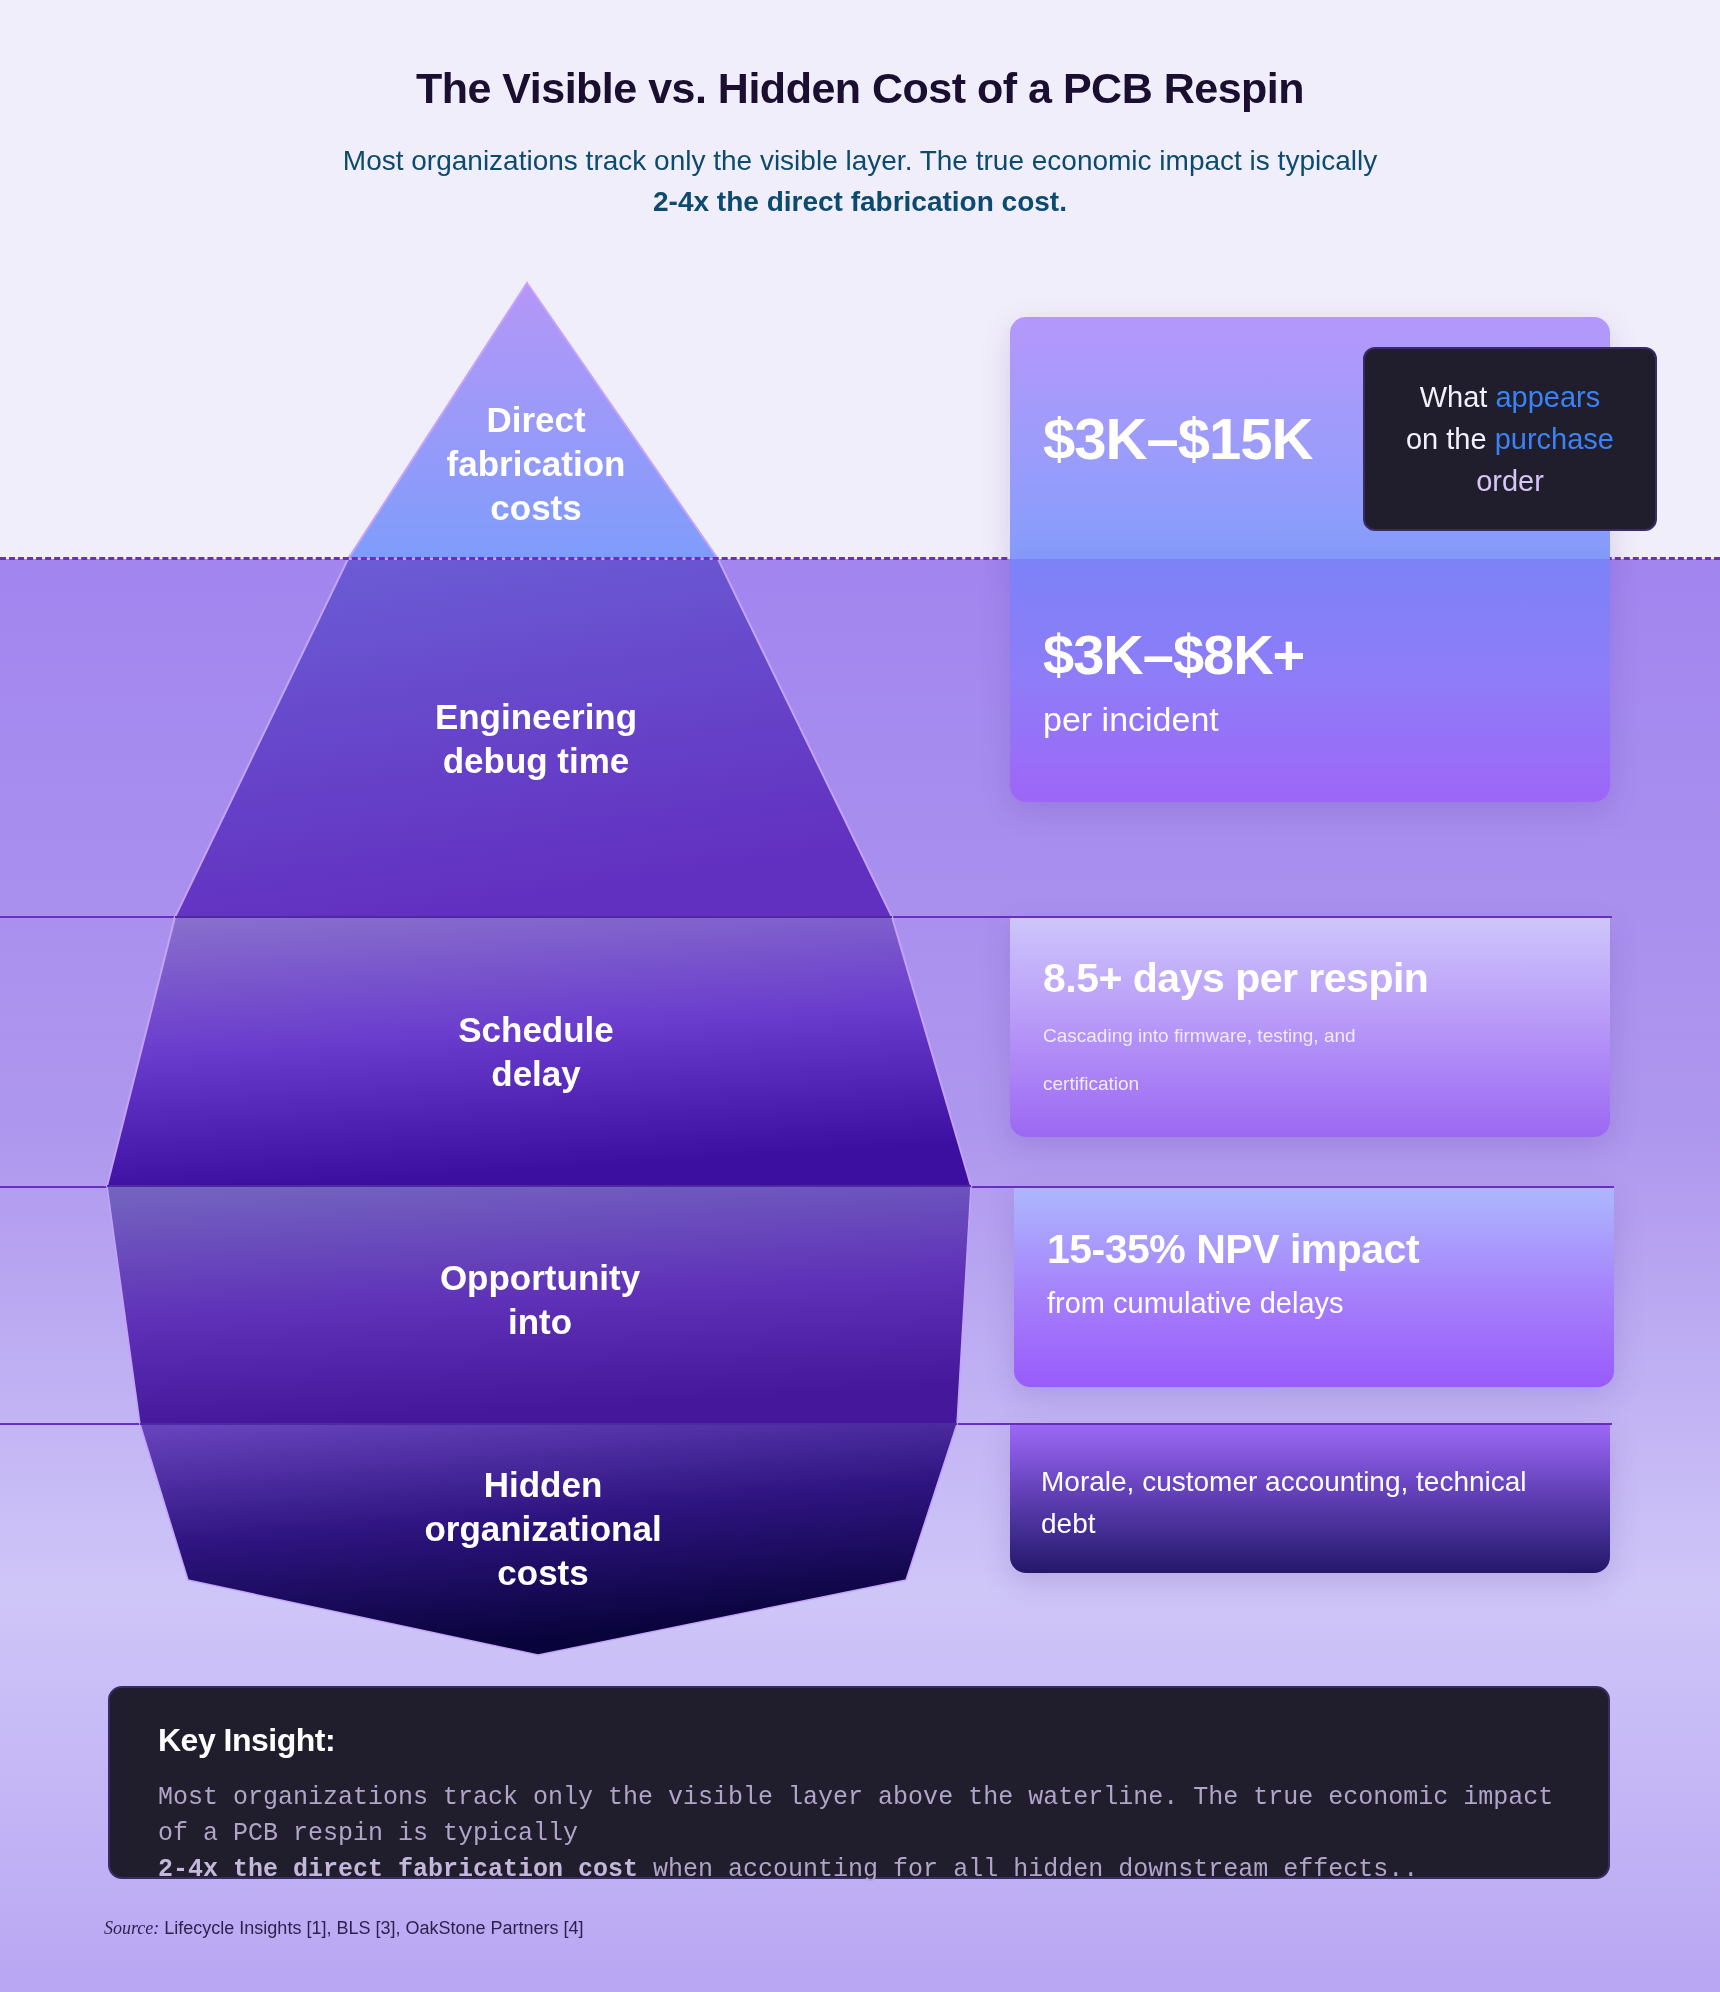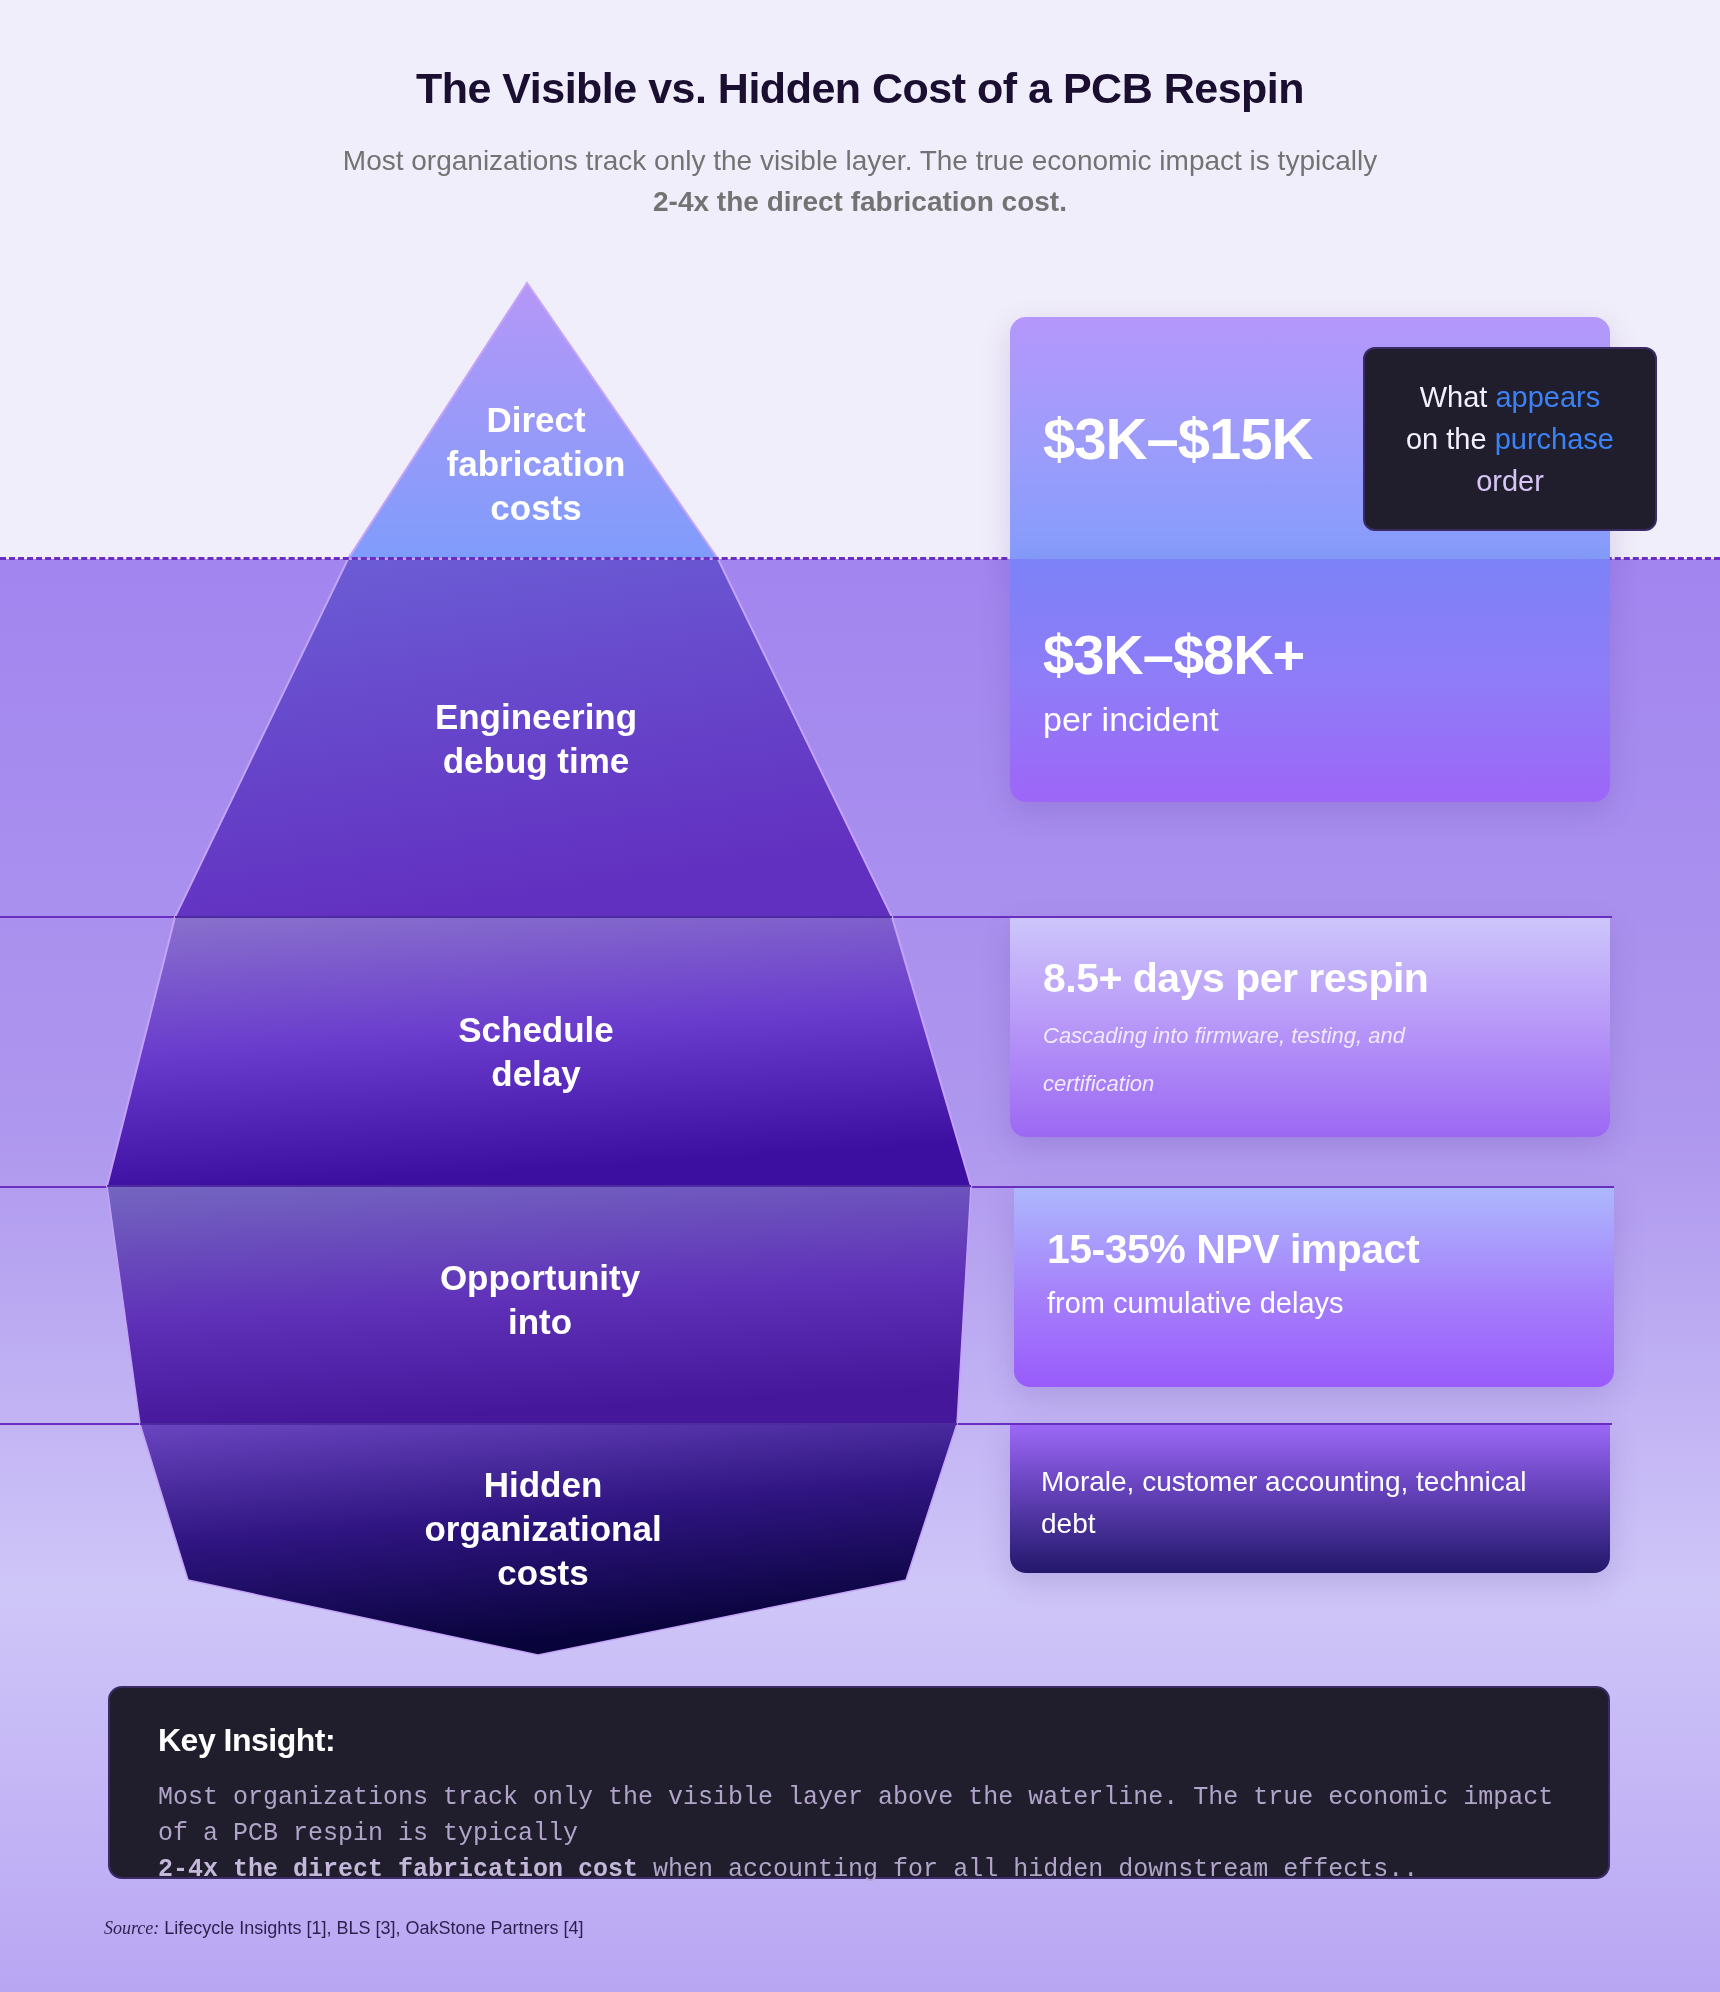--- a/index.html
+++ b/index.html
@@ -16,36 +16,36 @@
     position:absolute; left:0; top:557px; width:1720px; height:0;
     border-top:3px dashed #6a2fc0;
   }
   .sep { position:absolute; left:0; height:2px; background:#6a2fc0; width:1612px; }
   .title {
     position:absolute; left:0; width:1720px; top:64px; text-align:center;
     font-size:43px; font-weight:700; color:#1a0f30; letter-spacing:-0.5px;
   }
   .subtitle {
     position:absolute; left:260px; width:1200px; top:140px; text-align:center;
-    font-size:28px; line-height:41px; color:#737373;
+    font-size:28px; line-height:41px; color:#0c4a6e;
   }
   .subtitle b { font-weight:700; }
   svg.ice { position:absolute; left:0; top:0; }
   .layer-label {
     position:absolute; text-align:center; color:#ffffff; font-weight:700;
     font-size:35px; line-height:44px; width:300px;
   }
   .card {
     position:absolute; border-radius:16px; color:#fff; box-sizing:border-box;
     box-shadow:0 10px 30px rgba(80,50,140,0.18);
   }
   .card .big { font-size:58px; font-weight:700; letter-spacing:-1px; }
   .card .head { font-size:41px; font-weight:700; letter-spacing:-0.5px; }
   .card .sub { font-size:32px; font-weight:400; }
-  .card .small { font-size:22px; line-height:48px; color:#f1eaff;font-style:italic; }
+  .card .small { font-size:19px; line-height:48px; color:#f1eaff; }
   .tooltip {
     position:absolute; left:1363px; top:347px; width:294px; height:184px;
     background:#201e2c; border-radius:12px; box-sizing:border-box;
     border:2px solid #3a2a66;
     display:flex; align-items:center; justify-content:center; text-align:center;
     font-size:29px; line-height:42px;
   }
   .tooltip .w { color:#f4effc;text-align:center; }
   .tooltip .p { color:#3b82f6; }
   .insight {

